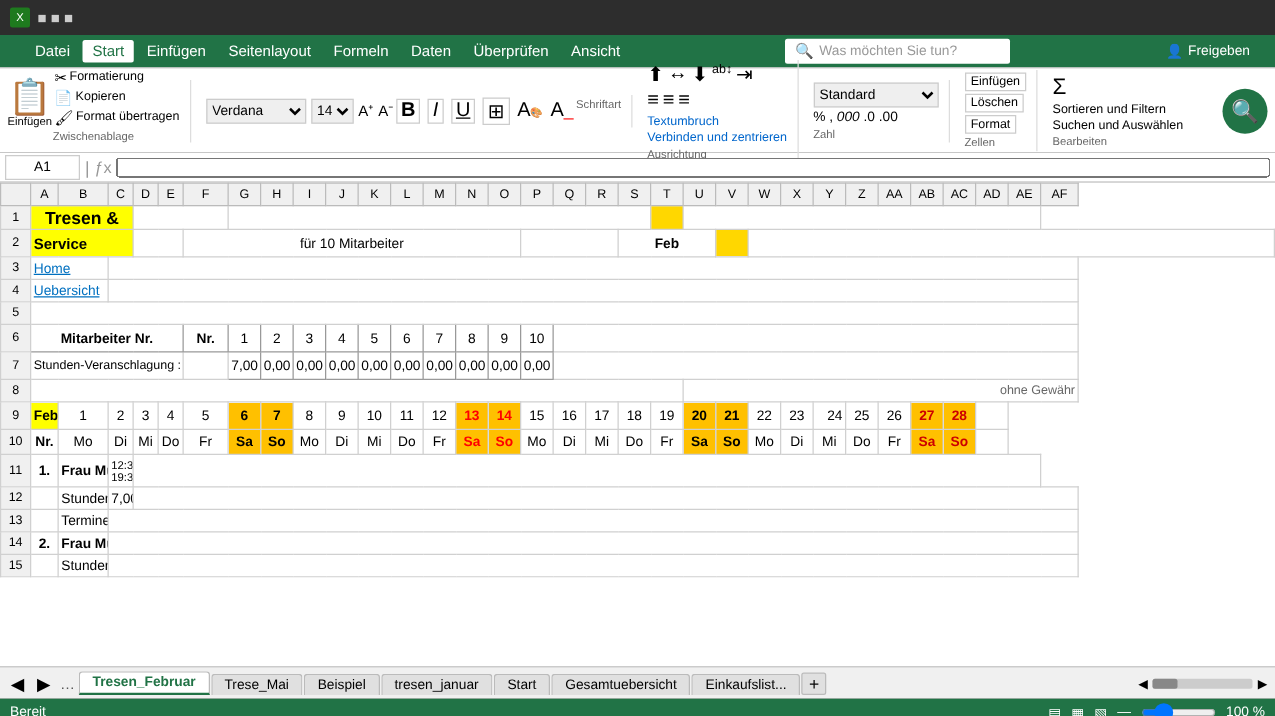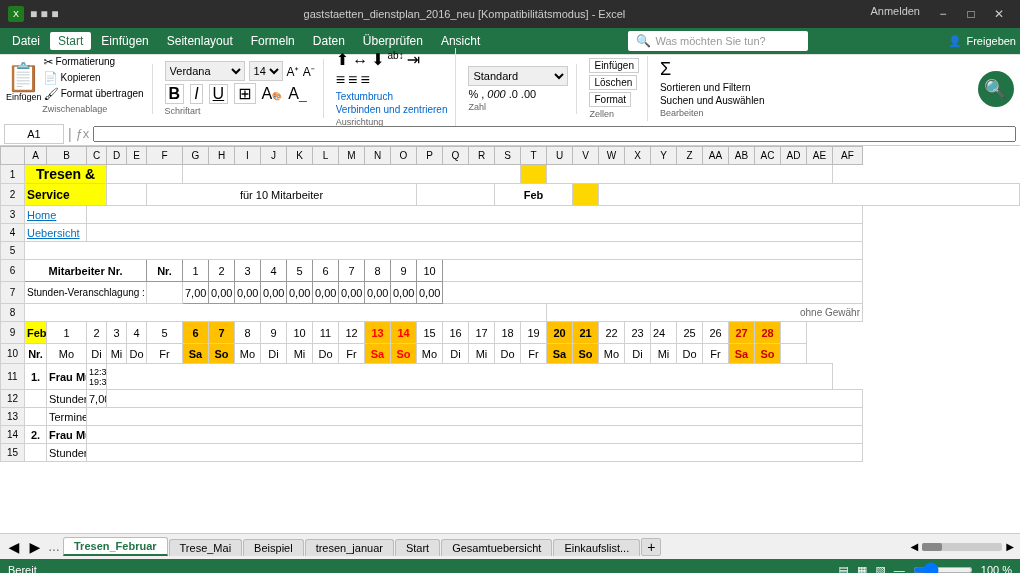--- a/index.html
+++ b/index.html
@@ -22,21 +22,21 @@
     .title-btn { width: 26px; height: 18px; display: flex; align-items: center; justify-content: center; font-size: 12px; cursor: pointer; color: #ccc; }
 
     .win-icon { width: 16px; height: 16px; background: #1e7a1e; border-radius: 2px; display: inline-flex; align-items: center; justify-content: center; font-size: 9px; color: white; }
 
     
     .menu-bar {
       height: 26px;
       background: #217346;
       display: flex;
       align-items: center;
-      padding: 0 4px;
+      padding: 0 20px;
       gap: 2px;
       color: white;
       font-size: 12px;
     }
     .menu-item {
       padding: 2px 8px;
       cursor: pointer;
       border-radius: 2px;
       color: white;
     }
@@ -148,27 +148,20 @@
       width: 34px; height: 20px; font-size: 11px; border: 1px solid #ccc;
     }
   </style>
 </head>
 <body>
 
 <div class="title-bar">
   <div class="title-bar-left">
     <div class="win-icon">X</div>
     <span style="font-size:12px;">■ ■ ■</span>
-  </div>
-  <div class="title-bar-center">gaststaetten_dienstplan_2016_neu [Kompatibilitätsmodus] - Excel</div>
-  <div class="title-bar-right">
-    <span style="font-size:11px;color:#ccc;margin-right:8px;">Anmelden</span>
-    <div class="title-btn">−</div>
-    <div class="title-btn">□</div>
-    <div class="title-btn close">✕</div>
   </div>
 </div>
 
 <div class="menu-bar">
   <div class="menu-item">Datei</div>
   <div class="menu-item active">Start</div>
   <div class="menu-item">Einfügen</div>
   <div class="menu-item">Seitenlayout</div>
   <div class="menu-item">Formeln</div>
   <div class="menu-item">Daten</div>
@@ -205,21 +198,21 @@
         </div>
         <div style="display:flex;align-items:center;gap:2px;">
           <span style="font-size:12px;">🖌</span>
             <span style="font-size:10px;">Format übertragen</span>
         </div>
       </div>
     </div>
     <div style="font-size:9px;color:#666;margin-top:2px;">Zwischenablage</div>
   </div>
 
-  <div style="display:flex;flex-direction:column;padding:2px 8px;border-right:1px solid #ddd;gap:2px;">
+  <div style="display:flex;flex-direction:row;padding:2px 8px;border-right:1px solid #ddd;gap:2px;">
     <div style="display:flex;gap:4px;align-items:center;">
       <select class="font-combo"><option>Verdana</option></select>
       <select class="size-combo"><option>14</option></select>
       <span style="font-size:12px;cursor:pointer;">A⁺</span>
       <span style="font-size:12px;cursor:pointer;">A⁻</span>
     </div>
     <div style="display:flex;gap:6px;align-items:center;">
       <span style="font-weight:bold;cursor:pointer;border:1px solid #ccc;padding:0 3px;">B</span>
       <span style="font-style:italic;cursor:pointer;border:1px solid #ccc;padding:0 3px;">I</span>
       <span style="text-decoration:underline;cursor:pointer;border:1px solid #ccc;padding:0 3px;">U</span>
@@ -472,21 +465,21 @@
           <td style="text-align:center;border:1px solid #d0d0d0;background:#ffc000;color:red;font-weight:bold;">14</td>
           <td style="text-align:center;border:1px solid #d0d0d0;">15</td>
           <td style="text-align:center;border:1px solid #d0d0d0;">16</td>
           <td style="text-align:center;border:1px solid #d0d0d0;">17</td>
           <td style="text-align:center;border:1px solid #d0d0d0;">18</td>
           <td style="text-align:center;border:1px solid #d0d0d0;">19</td>
           <td style="text-align:center;border:1px solid #d0d0d0;background:#ffc000;font-weight:bold;">20</td>
           <td style="text-align:center;border:1px solid #d0d0d0;background:#ffc000;font-weight:bold;">21</td>
           <td style="text-align:center;border:1px solid #d0d0d0;">22</td>
           <td style="text-align:center;border:1px solid #d0d0d0;">23</td>
-          <td style="text-align:left;border:1px solid #d0d0d0;">24</td>
+          <td style="text-align:right;border:1px solid #d0d0d0;">24</td>
           <td style="text-align:center;border:1px solid #d0d0d0;">25</td>
           <td style="text-align:center;border:1px solid #d0d0d0;">26</td>
           <td style="text-align:center;border:1px solid #d0d0d0;background:#ffc000;font-weight:bold;color:#c00;">27</td>
           <td style="text-align:center;border:1px solid #d0d0d0;background:#ffc000;font-weight:bold;color:#c00;">28</td>
           <td></td>
         </tr>
 
         <tr style="height:20px;">
           <td style="background:#f0f0f0;text-align:center;font-size:10px;">10</td>
           <td style="text-align:center;font-weight:bold;">Nr.</td>

